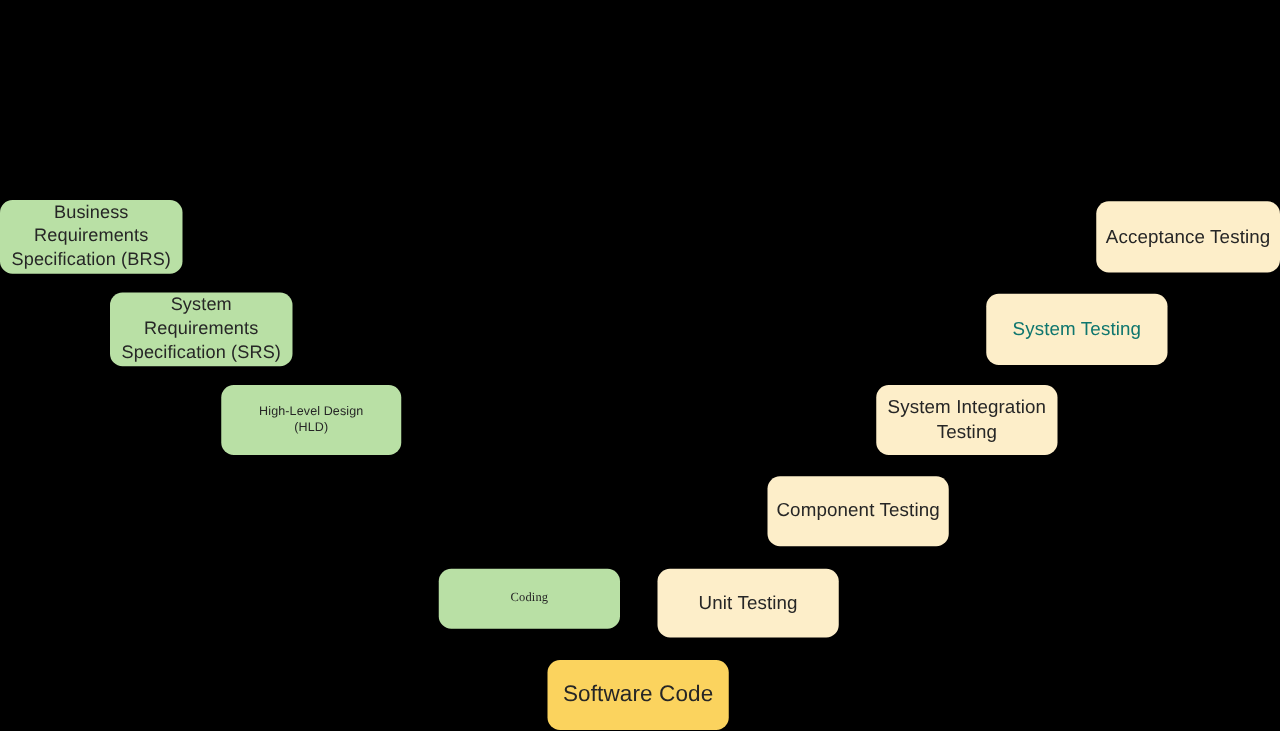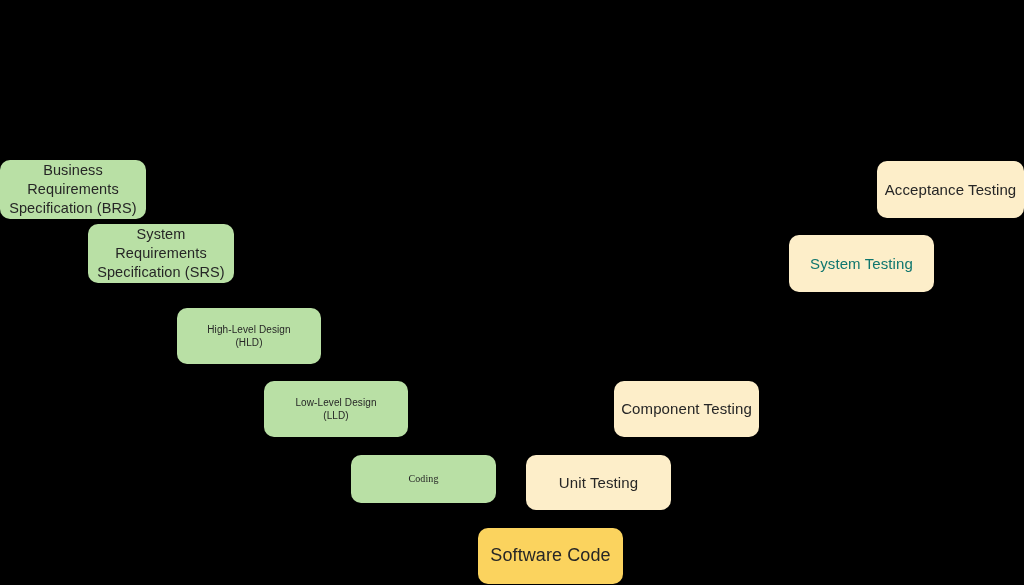--- a/index.html
+++ b/index.html
@@ -33,39 +33,38 @@
     background: #b9e0a5;
     font-size: 10px;
   }
   .node.test {
     background: #fdeec9;
     font-size: 15px;
   }
   .node.artifact {
     background: #fbd35e;
     font-size: 18px;
-    margin-left: 40px;
   }
   .node.three-line {
     font-size: 14.5px;
   }
 </style>
 </head>
 <body>
 
 <div id="canvas" style="background: rgb(0, 0, 0);">
     <div class="node dev three-line" style="left: 0px; top: 160px; width: 146px; height: 59px; background: rgb(185, 224, 165); color: rgb(38, 38, 38);">Business
 Requirements
 Specification (BRS)</div>
-    <div class="node dev three-line" style="left: 88px; top: 224px; width: 146px; height: 59px; background: rgb(185, 224, 165); color: rgb(38, 38, 38);">System
+    <div class="node dev three-line" style="left: 88px; top: 234px; width: 146px; height: 59px; background: rgb(185, 224, 165); color: rgb(38, 38, 38);">System
 Requirements
 Specification (SRS)</div>
     <div class="node dev" style="left: 177px; top: 308px; width: 144px; height: 56px; background: rgb(185, 224, 165); color: rgb(38, 38, 38);">High-Level Design
 (HLD)</div>
-    <div class="node dev" style="left: 264px; top: 381px; width: 144px; height: 56px; background: rgb(185, 224, 165); color: rgb(38, 38, 38);">Low-Level Design
-(LLD)</div>
     <div class="node dev" style="left: 351px; top: 455px; width: 145px; height: 48px; background: rgb(185, 224, 165); color: rgb(38, 38, 38); font-family: Liberation Serif, serif;">Coding</div>
     <div class="node artifact" style="left: 438px; top: 528px; width: 145px; height: 56px; background: rgb(251, 211, 94); color: rgb(38, 38, 38);">Software Code</div>
     <div class="node test" style="left: 526px; top: 455px; width: 145px; height: 55px; background: rgb(253, 238, 201); color: rgb(38, 38, 38);">Unit Testing</div>
     <div class="node test" style="left: 614px; top: 381px; width: 145px; height: 56px; background: rgb(253, 238, 201); color: rgb(38, 38, 38);">Component Testing</div>
+    <div class="node test" style="left: 701px; top: 308px; width: 145px; height: 56px; background: rgb(253, 238, 201); color: rgb(38, 38, 38);">System Integration
+Testing</div>
     <div class="node test" style="left: 789px; top: 235px; width: 145px; height: 57px; background: rgb(253, 238, 201); color: #0f766e;">System Testing</div>
     <div class="node test" style="left: 877px; top: 161px; width: 147px; height: 57px; background: rgb(253, 238, 201); color: rgb(38, 38, 38);">Acceptance Testing</div>
   </div>
 
 </body></html>

